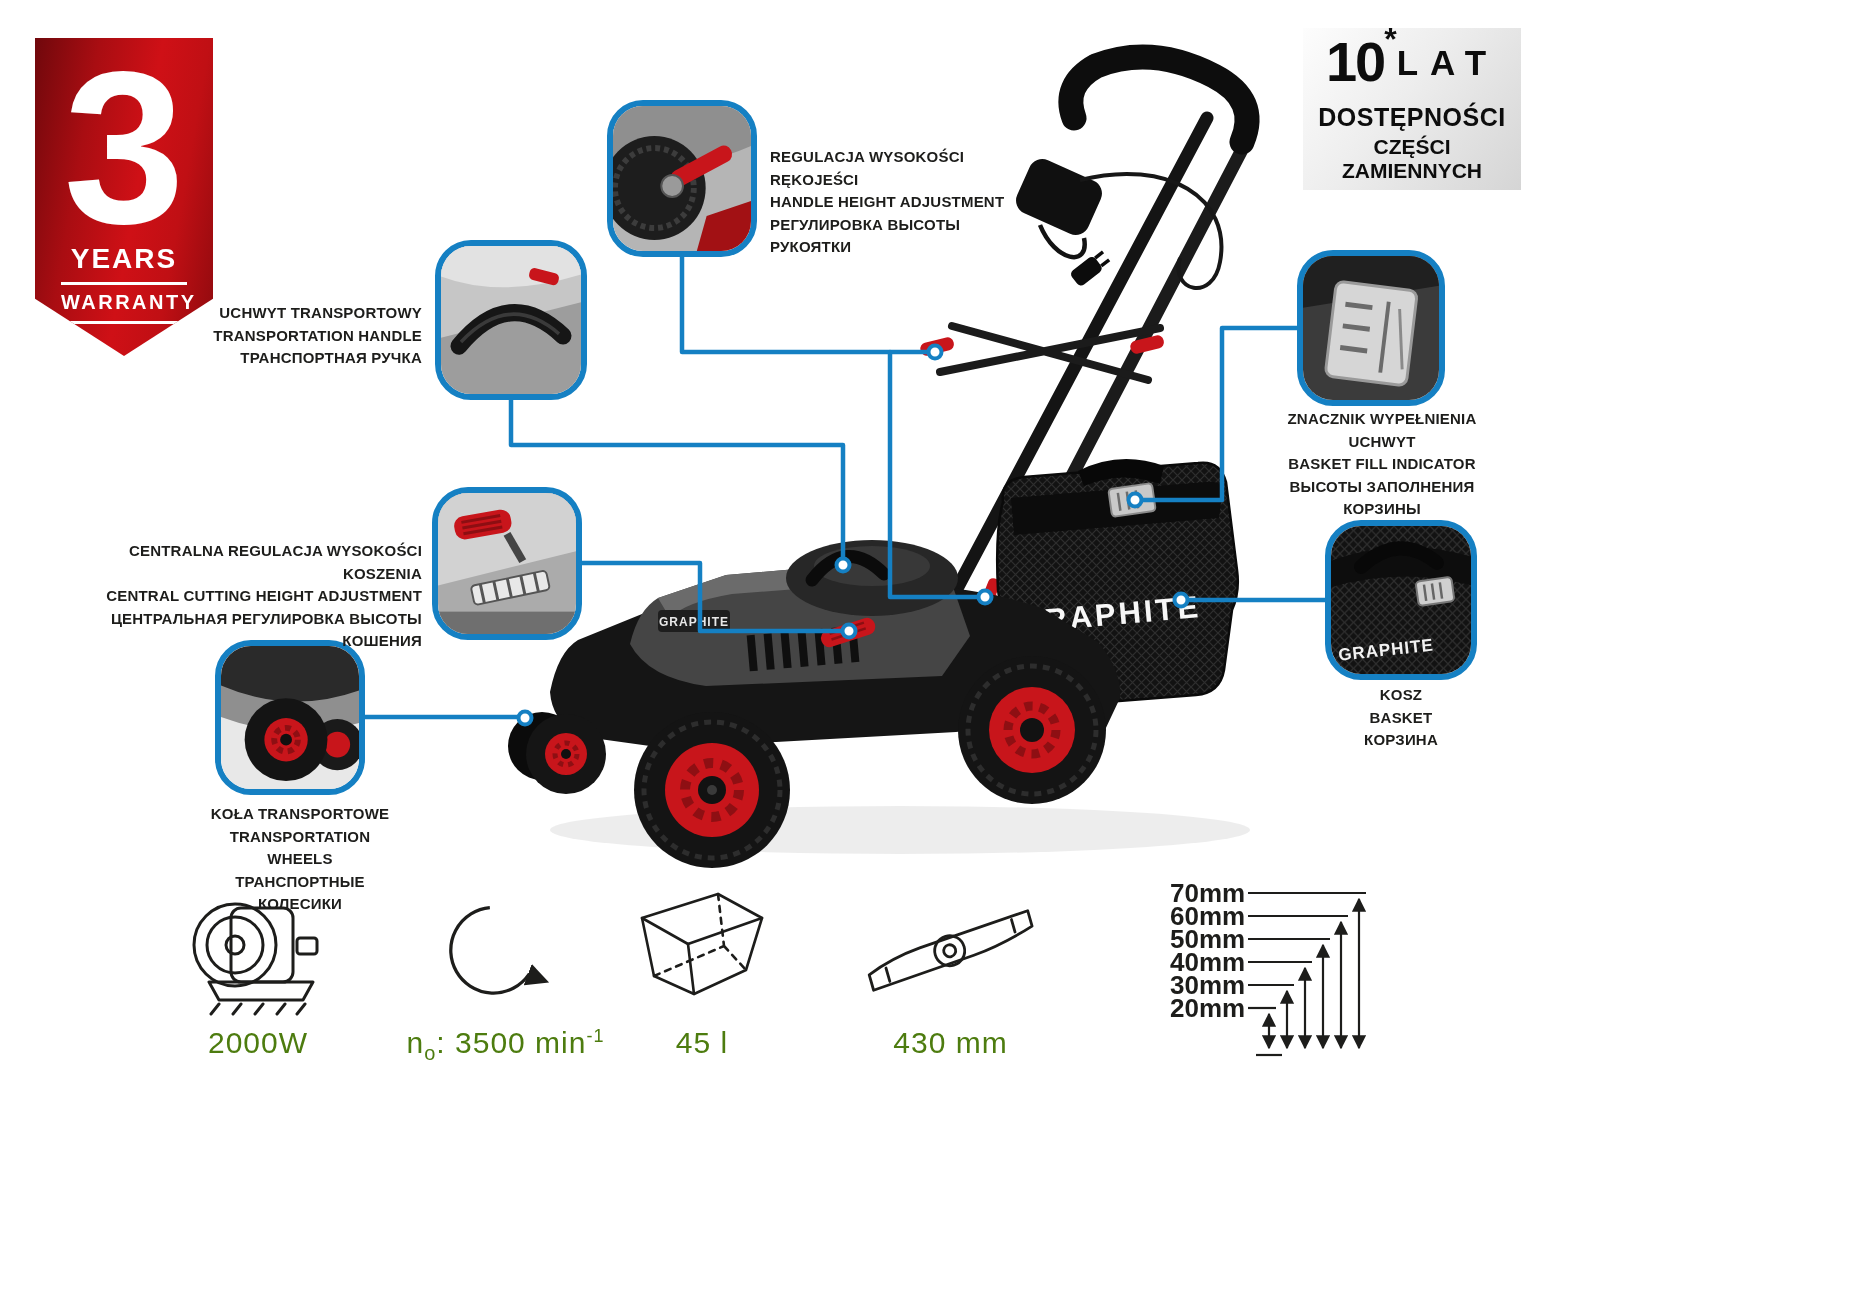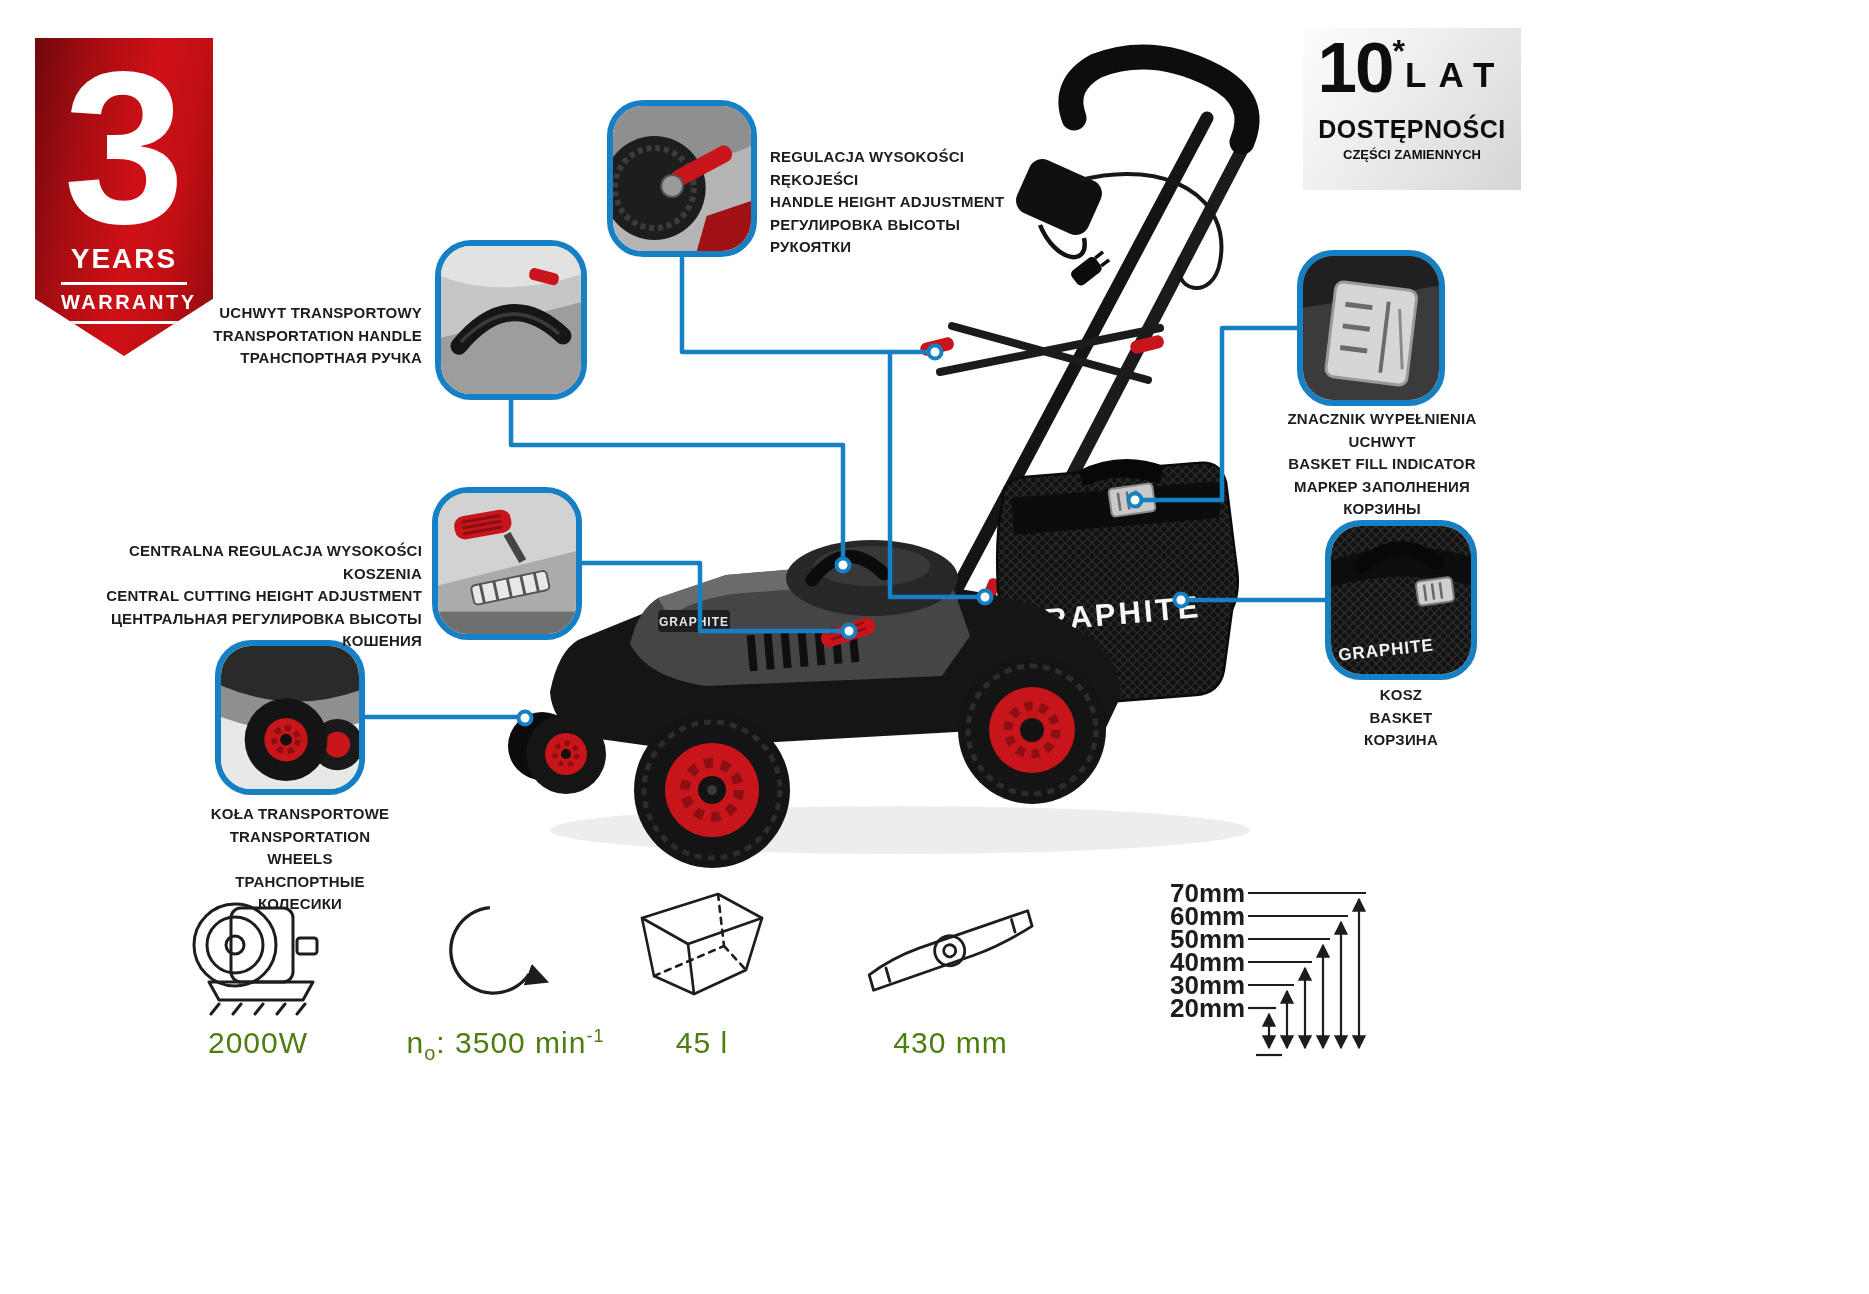--- a/index.html
+++ b/index.html
@@ -36,25 +36,25 @@
             border-top:3px solid #fff; border-bottom:3px solid #fff;
             margin:7px 26px 0; padding:6px 0 7px; }
 
   
   .badge10 {
     position:absolute; left:1303px; top:28px; width:218px; height:162px;
     background:linear-gradient(128deg,#fdfdfd 0%,#ededed 45%,#d5d5d5 100%);
     color:#0d0d0d; padding:10px 10px 0;
   }
   .b10-row { display:flex; justify-content:center; align-items:flex-end; }
-  .b10-num { font-size:71px; font-weight:800; line-height:.85; letter-spacing:-2px; }
+  .b10-num { font-size:56px; font-weight:800; line-height:.85; letter-spacing:-2px; }
   .b10-star{ font-size:32px; font-weight:800; transform:translateY(-28px); }
   .b10-lat { font-size:35px; font-weight:800; letter-spacing:12px; margin-left:0; padding-bottom:3px; }
   .b10-l2  { font-size:25px; font-weight:800; text-align:center; letter-spacing:.5px; margin-top:17px; }
-  .b10-l3  { font-size:13px; font-weight:800; text-align:center; margin-top:3px; }
+  .b10-l3  { font-size:21px; font-weight:800; text-align:center; margin-top:3px; }
 
   
   .spec-label { position:absolute; font-size:30px; font-weight:500; letter-spacing:1px; text-align:center; color:#4d7c0f; }
   .spec-label sub { font-size:20px; }
   .spec-label sup { font-size:18px; }
 </style>
 </head>
 <body>
 
 <div class="canvas">
@@ -295,21 +295,21 @@
 
   <div class="ctext ta-c" style="left:195px;top:803px;width:210px">
     <div>KOŁA TRANSPORTOWE</div>
     <div>TRANSPORTATION WHEELS</div>
     <div>ТРАНСПОРТНЫЕ КОЛЕСИКИ</div>
   </div>
 
   <div class="ctext ta-c" style="left:1266px;top:408px;width:232px">
     <div>ZNACZNIK WYPEŁNIENIA UCHWYT</div>
     <div>BASKET FILL INDICATOR</div>
-    <div>МАРКЕР ЗАПОЛНЕНИЯ КОРЗИНЫ</div>
+    <div>ВЫСОТЫ ЗАПОЛНЕНИЯ КОРЗИНЫ</div>
   </div>
 
   <div class="ctext ta-c" style="left:1337px;top:684px;width:128px">
     <div>KOSZ</div>
     <div>BASKET</div>
     <div>КОРЗИНА</div>
   </div>
 
   <svg class="layer" style="left:185px;top:878px;width:145px;height:145px" viewBox="0 0 145 145">
     <g stroke="#1d1d1b" stroke-width="3" fill="none" stroke-linecap="round" stroke-linejoin="round">

